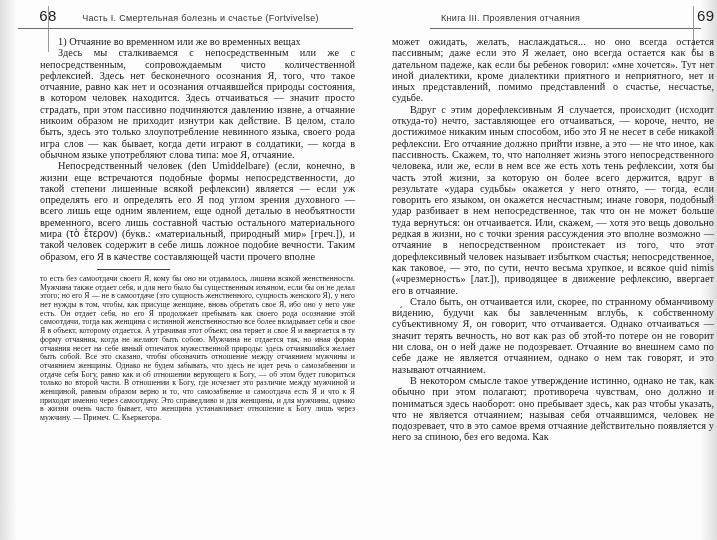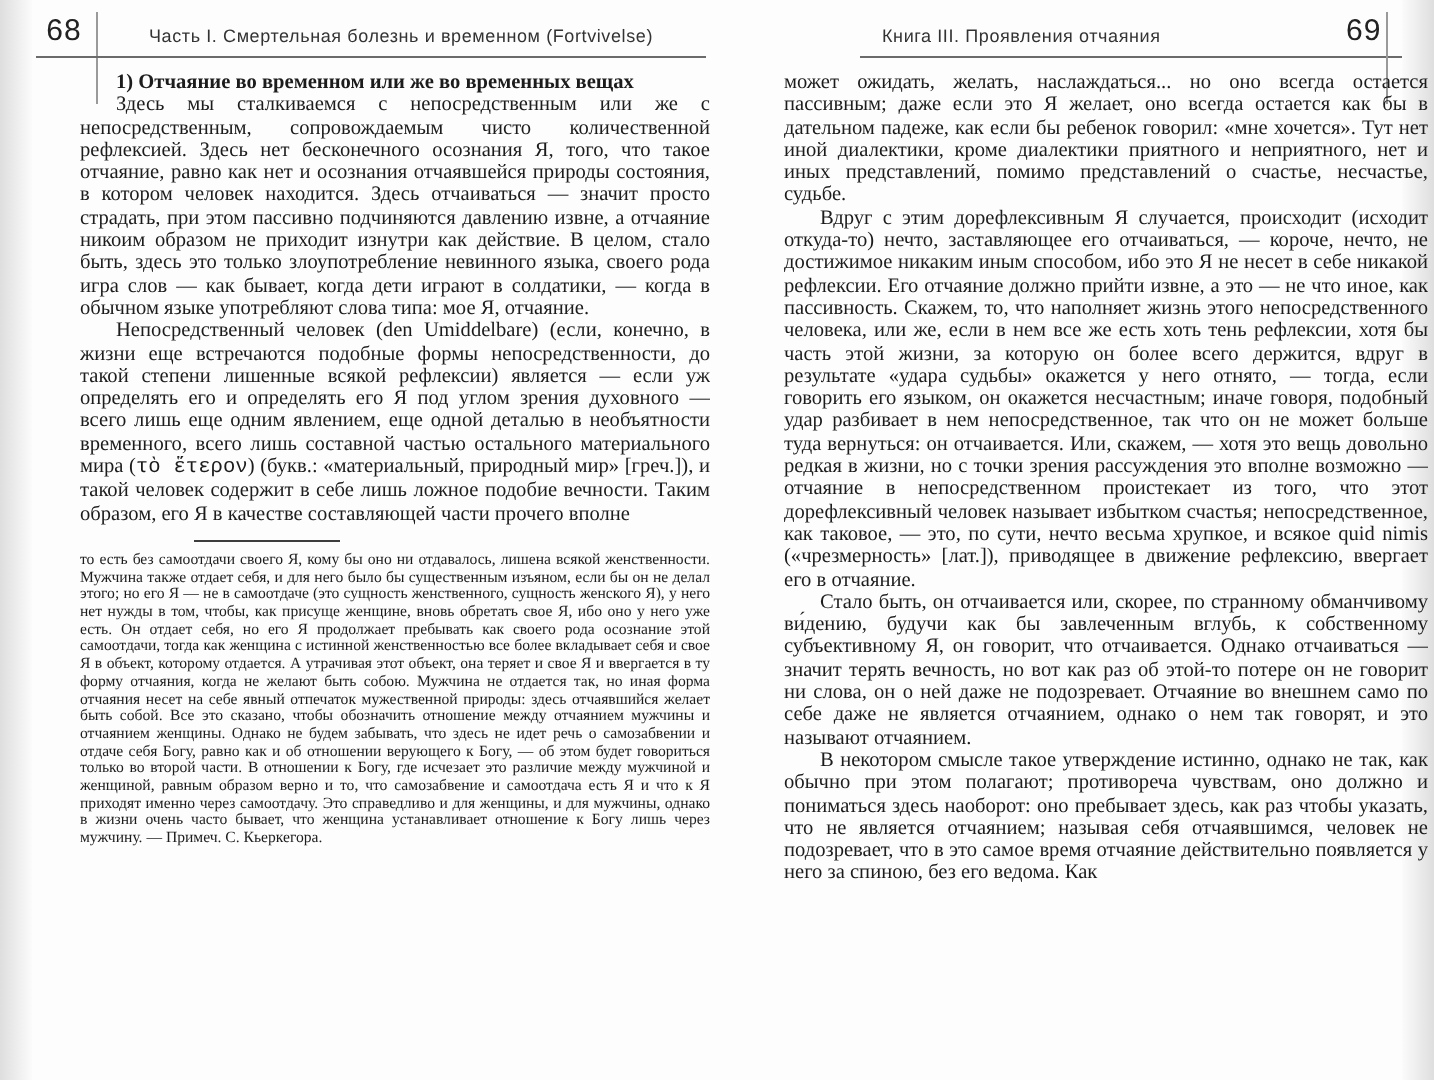--- a/index.html
+++ b/index.html
@@ -11,58 +11,58 @@
   }
   
   .edge-left{position:absolute;left:0;top:0;width:16px;height:540px;
     background:linear-gradient(to right,#dedede,#fbfbfb);}
   .edge-right{position:absolute;right:0;top:0;width:16px;height:540px;
     background:linear-gradient(to left,#dedede,#fbfbfb);}
 
   
   .pagenum{position:absolute;top:7px;font-family:"Liberation Sans",sans-serif;
     font-size:15px;font-weight:400;color:#222;letter-spacing:.5px;}
-  .pagenum-left{left:18px;width:28px;text-align:center;}
-  .pagenum-right{left:673px;}
+  .pagenum-left{left:34px;width:28px;text-align:center;}
+  .pagenum-right{left:697px;}
   .runtitle{position:absolute;top:13px;font-family:"Liberation Sans",sans-serif;
     font-size:9px;color:#333;letter-spacing:.3px;white-space:nowrap;}
   .runtitle-left{left:48px;width:305px;text-align:center;}
   .runtitle-right{left:441px;text-align:right;}
   .rule{position:absolute;top:28px;height:1px;background:#6b6b6b;}
   .rule-left{left:18px;width:335px;}
   .rule-right{left:430px;width:271px;}
   .vbar{position:absolute;top:6px;height:46px;width:1px;background:#9a9a9a;}
   .vbar-left{left:48px;}
   .vbar-right{left:693px;}
 
   
   .col{position:absolute;top:36px;overflow:hidden;text-align:justify;
     font-size:10.3px;line-height:11.3px;hyphens:auto;-webkit-hyphens:auto;}
   .col-left{left:40px;width:315px;height:498px;}
   .col-right{left:375px;width:322px;height:496px;margin-left:17px;}
   .para{margin:0;}
   .para.indent{text-indent:18px;}
-  .seg-bold{font-weight:bold;}
+  .seg-bold{font-weight:normal;}
   .seg-italic{}
-  .seg-greek{font-family:Liberation Mono, monospace;}
+  .seg-greek{font-family:Liberation Sans, sans-serif;}
 
   .footnote-sep{width:73px;height:1px;background:#3d3d3d;
     margin:7px 0 5px 57px;}
   .footnote{font-size:7.8px;line-height:8.7px;text-align:justify;
     hyphens:auto;-webkit-hyphens:auto;}
 </style>
 </head>
 <body>
 
 <div class="edge-left"></div>
 <div class="edge-right"></div>
 
 <div class="pagenum pagenum-left">68</div>
 <div class="vbar vbar-left"></div>
-<div class="runtitle runtitle-left">Часть I. Смертельная болезнь и временном (Fortvivelse)</div>
+<div class="runtitle runtitle-left">Часть I. Смертельная болезнь и счастье (Fortvivelse)</div>
 <div class="rule rule-left"></div>
 
 <div class="runtitle runtitle-right">Книга III. Проявления отчаяния</div>
 <div class="rule rule-right"></div>
 <div class="vbar vbar-right"></div>
 <div class="pagenum pagenum-right">69</div>
 
 <div class="col col-left">
   <div>
       <p class="para indent"><span class="seg-bold">1) Отчаяние во временном или же во временных вещах</span></p>

